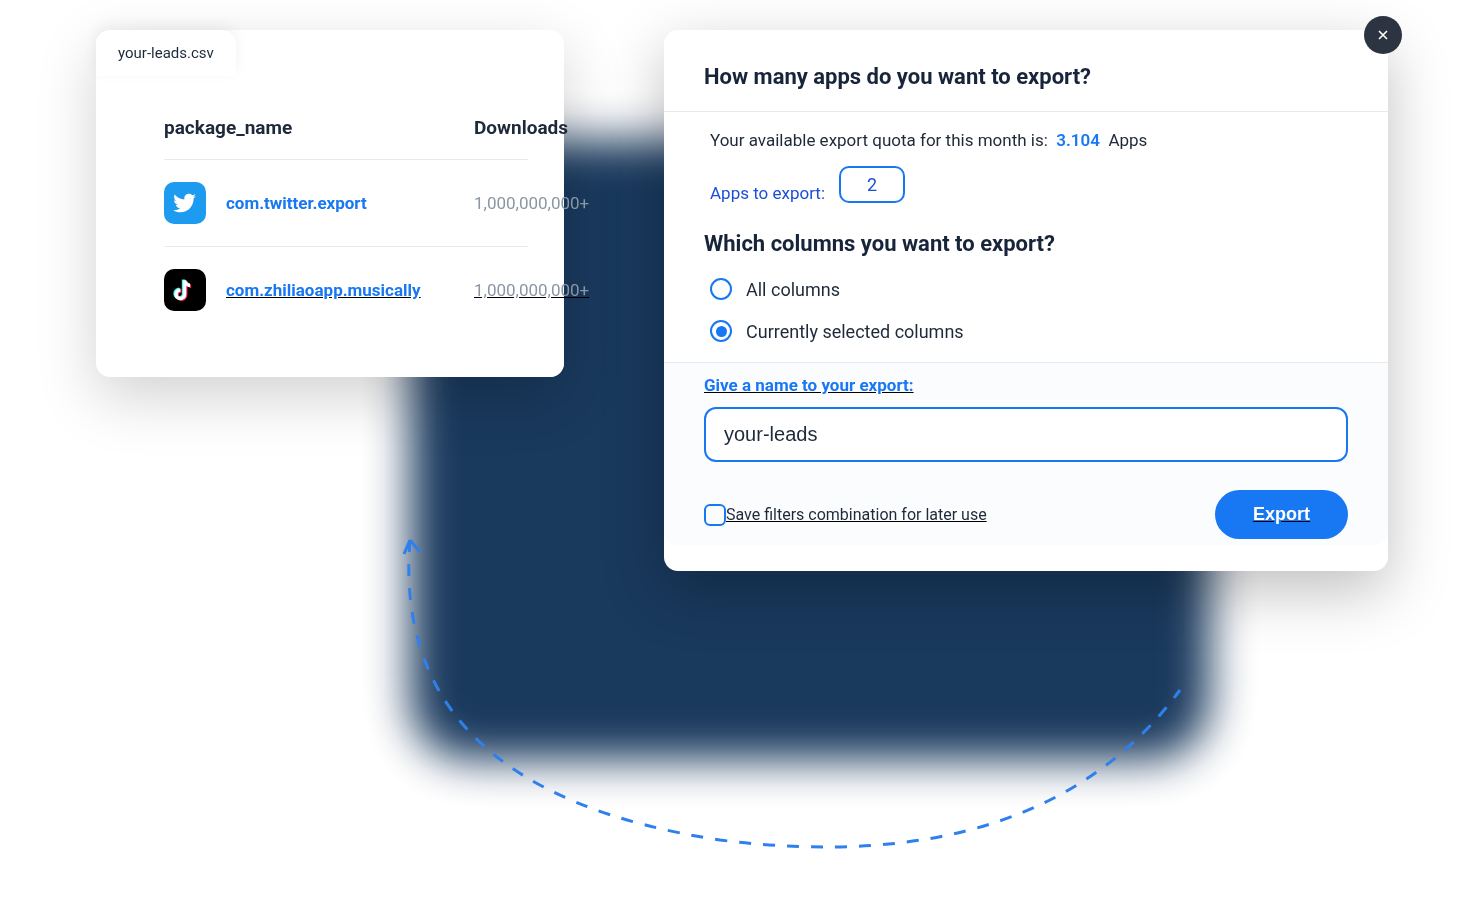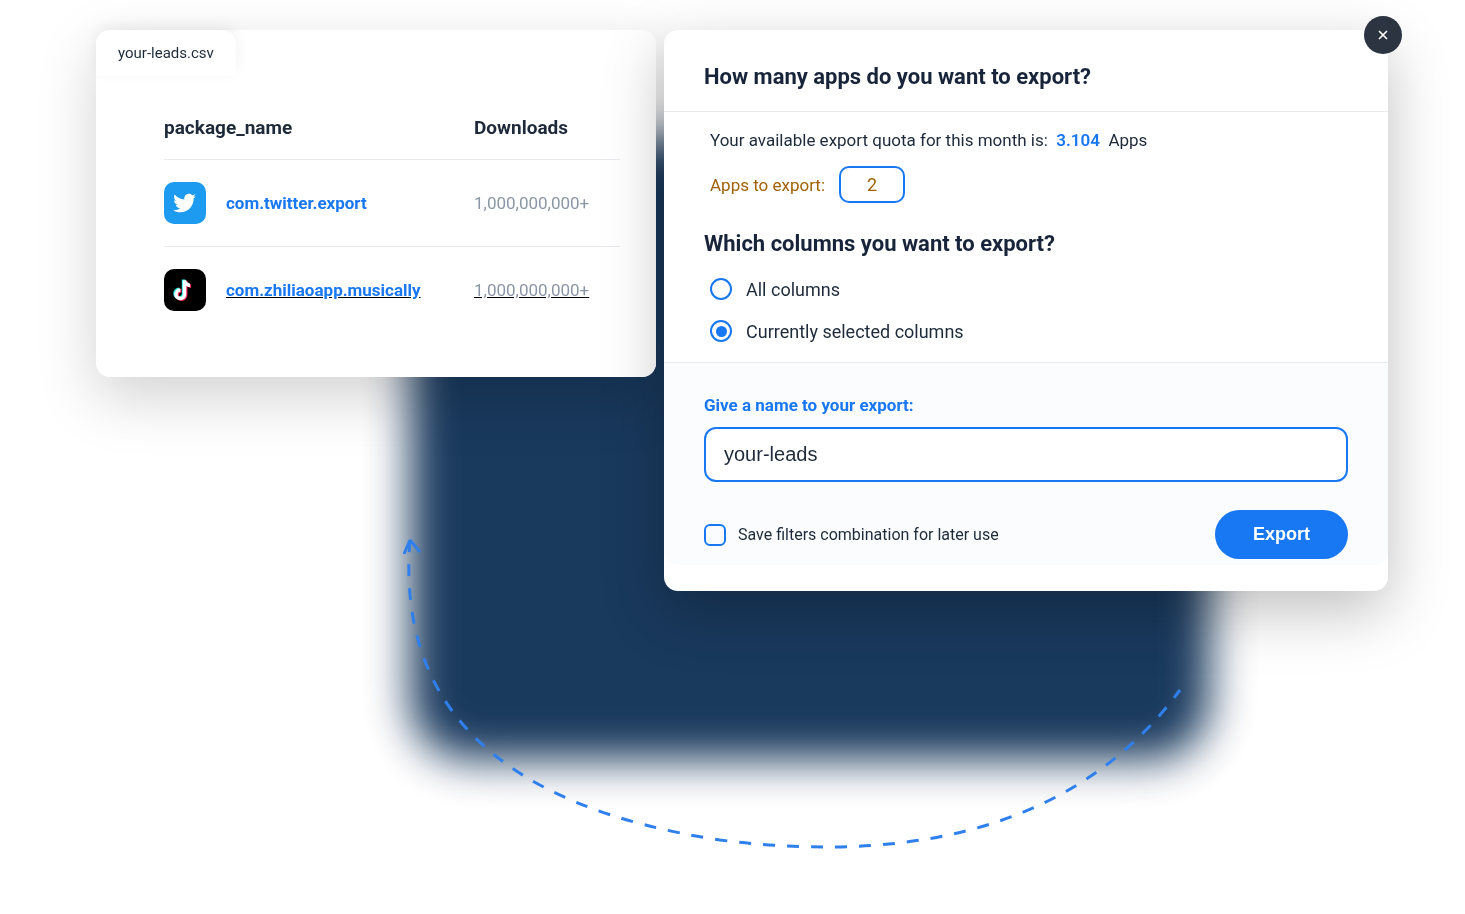--- a/index.html
+++ b/index.html
@@ -20,21 +20,21 @@
   background: #0d2f55;
   border-radius: 60px;
   filter: blur(22px);
   opacity: 0.95;
 }
 
 .csv-card {
   position: absolute;
   left: 96px;
   top: 30px;
-  width: 560px;
+  width: 468px;
   background: #fff;
   border-radius: 14px;
   box-shadow: 0 20px 60px rgba(0,0,0,0.18);
 }
 .csv-tab {
   display: inline-block;
   background: #fff;
   padding: 14px 22px;
   border-radius: 14px 14px 0 0;
   font-size: 15px;
@@ -102,22 +102,22 @@
 }
 .divider { height: 1px; background: #e7ebef; margin: 0 -40px 18px -40px; }
 .quota-line {
   font-size: 17px;
   color: #1e2a3a;
   margin-bottom: 16px;
   padding-left: 6px;
 }
 .quota-num { color: #1877f2; font-weight: 600; }
 .apps-to-export {
-  display: flex; align-items: center; gap: 14px;
-  font-size: 17px; color: #a16207;
+  display: flex; align-items: flex-end; gap: 14px;
+  font-size: 17px; color: #1d4ed8;
   margin-bottom: 28px;
   padding-left: 6px;
 }
 .qty-box {
   border: 2px solid #1877f2;
   border-radius: 10px;
   padding: 6px 26px;
   font-size: 18px;
 }
 .section-title {
@@ -134,24 +134,25 @@
   width: 22px; height: 22px; border-radius: 50%;
   border: 2.5px solid #1877f2;
   display: flex; align-items: center; justify-content: center;
   cursor: pointer;
 }
 .radio.checked::after {
   content: ""; width: 11px; height: 11px; background: #1877f2; border-radius: 50%;
 }
 .name-section {
   margin: 10px -40px 0 -40px;
-  padding: 32px 40px 0 40px;
+  padding: 12px 40px 0 40px;
   border-top: 1px solid #e7ebef;
   background: #fbfcfd;
   border-radius: 0 0 14px 14px;
+  text-decoration: underline;
 }
 .name-label {
   color: #1877f2; font-weight: 700; font-size: 17px;
   margin-bottom: 12px;
 }
 .name-input {
   width: 100%;
   border: 2px solid #1877f2;
   border-radius: 12px;
   padding: 14px 18px;
@@ -159,21 +160,21 @@
   color: #1e2a3a;
   background: #fff;
   outline: none;
 }
 .footer-row {
   display: flex; align-items: center; justify-content: space-between;
   margin-top: 28px;
   padding-bottom: 6px;
 }
 .checkbox-row {
-  display: flex; align-items: center; gap: 12px;
+  display: flex; align-items: center; 
   font-size: 16px; color: #1e2a3a;
 }
 .checkbox {
   width: 22px; height: 22px; border: 2.5px solid #1877f2; border-radius: 6px;
   cursor: pointer;
 }
 .export-btn {
   background: #1877f2;
   color: #fff;
   border: none;

